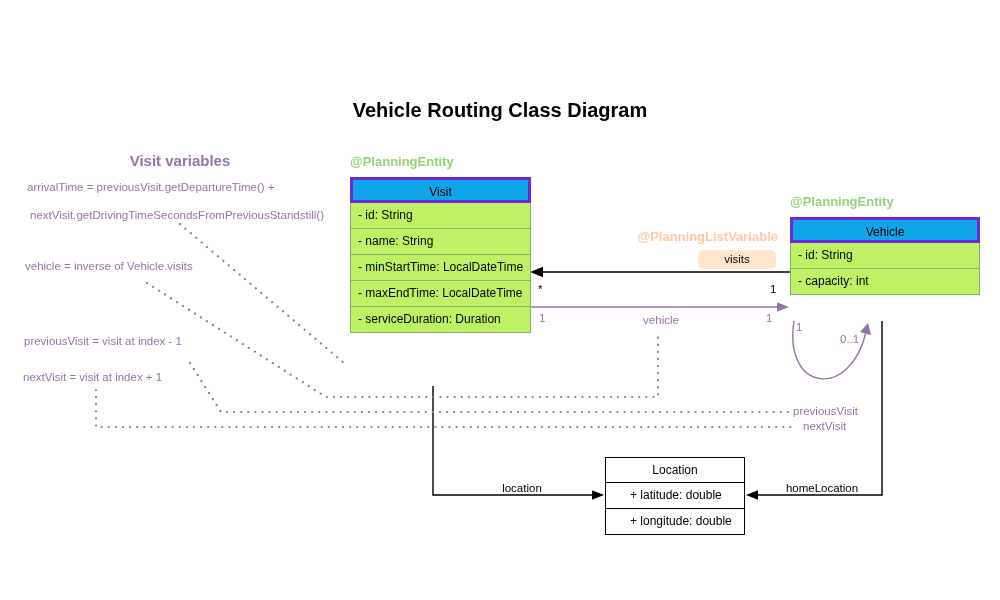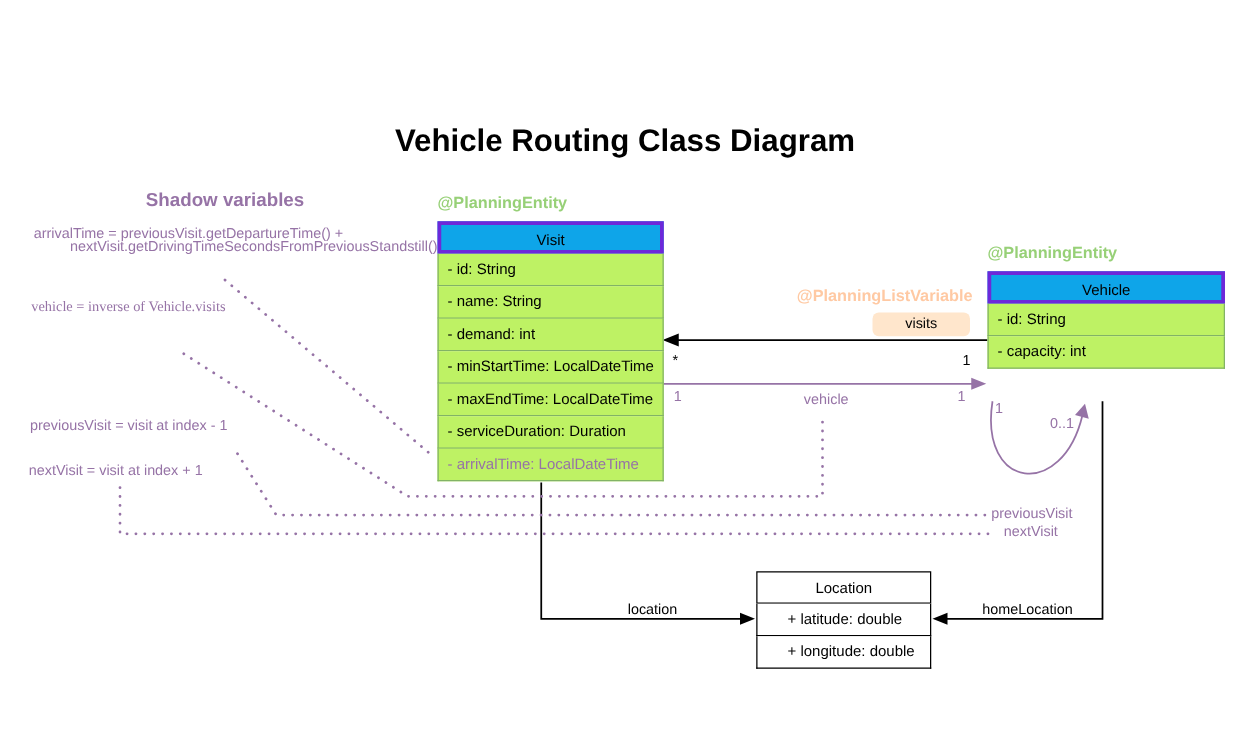--- a/index.html
+++ b/index.html
@@ -4,21 +4,21 @@
 <style>
   html,body{margin:0;padding:0;}
   body{
     width:1000px;height:600px;position:relative;background:#ffffff;
     font-family:"Liberation Sans","DejaVu Sans",sans-serif;color:#000;
     overflow:hidden;
   }
   .abs{position:absolute;}
   .title{
     top:99px;left:0;width:1000px;text-align:center;
-    font-size:25px;font-weight:bold;color:#000;
+    font-size:20px;font-weight:bold;color:#000;
   }
   .shadow-heading{
     top:152px;left:30px;width:300px;text-align:center;
     font-size:15px;font-weight:bold;color:#9673a6;
   }
   .note{
     font-size:11.5px;color:#9673a6;white-space:nowrap;
   }
   .entity-annotation{
     font-size:13px;font-weight:bold;color:#97d077;text-align:left;white-space:nowrap;
@@ -86,37 +86,35 @@
   <g stroke="#9673a6" stroke-width="2.2" fill="none" stroke-linecap="round" stroke-dasharray="0.1 7">
     <path d="M 180 224 L 344 363"></path>
     <path d="M 147 283 L 326 397 L 658 397 L 658 333"></path>
     <path d="M 190 363 L 221 412 L 788 412"></path>
     <path d="M 96 390 L 96 427 L 797 427"></path>
   </g>
 </svg>
 
 <div class="abs title">Vehicle Routing Class Diagram</div>
 
-<div class="abs shadow-heading">Shadow variables</div>
+<div class="abs shadow-heading">Visit variables</div>
 <div class="abs note" style="left:27px;top:181px;">arrivalTime = previousVisit.getDepartureTime() +</div>
-<div class="abs note" style="left:30px;top:192px;margin-left:26px;">nextVisit.getDrivingTimeSecondsFromPreviousStandstill()</div>
-<div class="abs note" style="left:25px;top:240px;font-family:Liberation Serif, serif;">vehicle = inverse of Vehicle.visits</div>
+<div class="abs note" style="left:30px;top:209px;">nextVisit.getDrivingTimeSecondsFromPreviousStandstill()</div>
+<div class="abs note" style="left:25px;top:260px;">vehicle = inverse of Vehicle.visits</div>
 <div class="abs note" style="left:24px;top:335px;">previousVisit = visit at index - 1</div>
 <div class="abs note" style="left:23px;top:371px;">nextVisit = visit at index + 1</div>
 
 <div class="abs entity-annotation" style="left:350px;top:154px;width:181px;">@PlanningEntity</div>
 <div class="abs uml-class green" style="left:350px;top:177px;width:181px;">
   <div class="cls-header">Visit</div>
   <div class="cls-row">- id: String</div>
   <div class="cls-row">- name: String</div>
-  <div class="cls-row">- demand: int</div>
   <div class="cls-row">- minStartTime: LocalDateTime</div>
   <div class="cls-row">- maxEndTime: LocalDateTime</div>
   <div class="cls-row">- serviceDuration: Duration</div>
-  <div class="cls-row purple-text">- arrivalTime: LocalDateTime</div>
 </div>
 
 <div class="abs entity-annotation" style="left:790px;top:194px;width:190px;">@PlanningEntity</div>
 <div class="abs uml-class green" style="left:790px;top:217px;width:190px;">
   <div class="cls-header">Vehicle</div>
   <div class="cls-row">- id: String</div>
   <div class="cls-row">- capacity: int</div>
 </div>
 
 <div class="abs uml-class plain" style="left:605px;top:457px;width:140px;">

